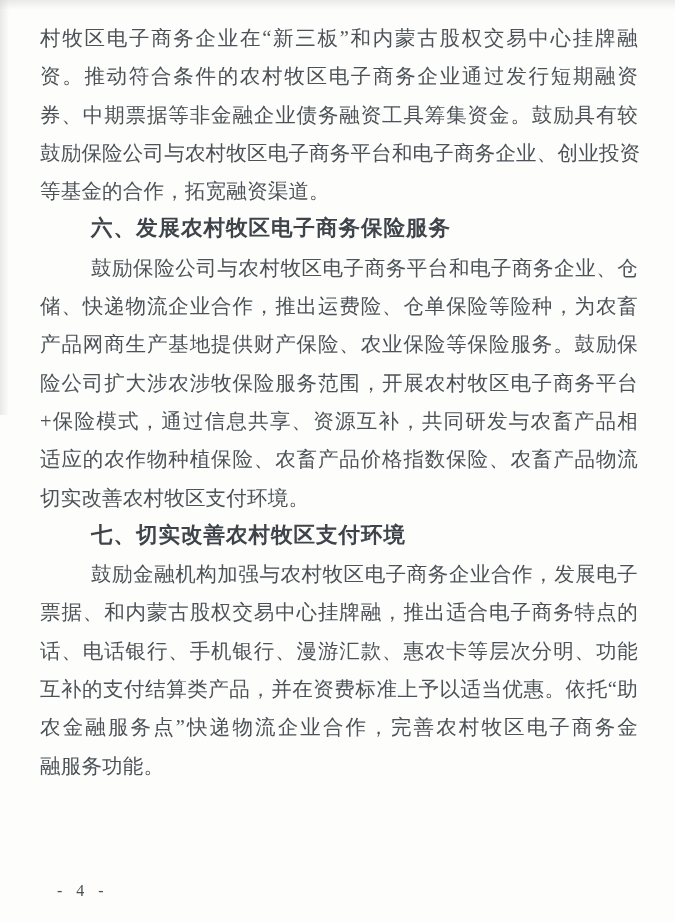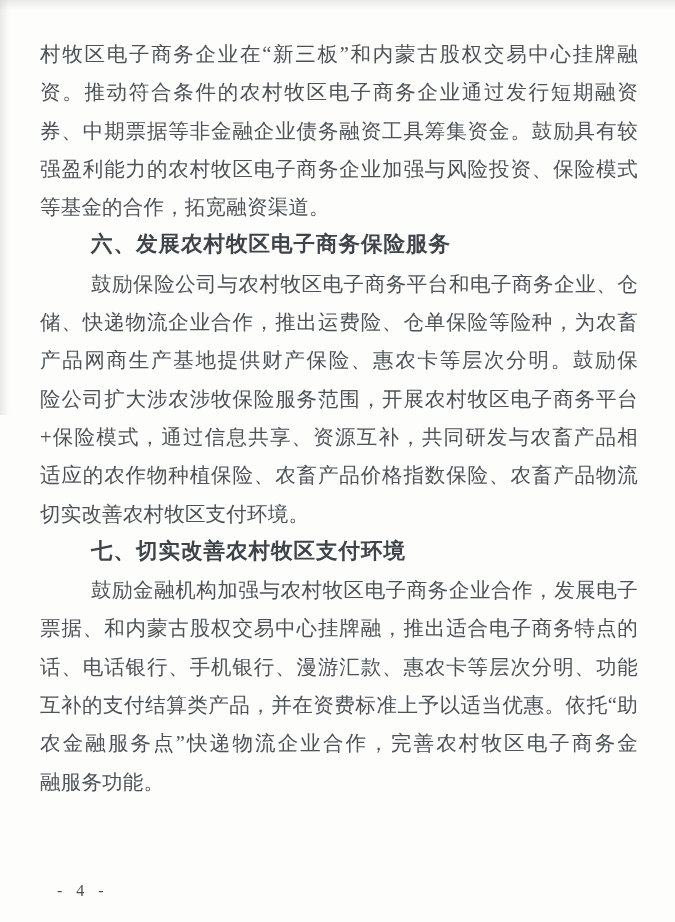--- a/index.html
+++ b/index.html
@@ -28,21 +28,21 @@
     content: "";
     position: absolute;
     left: 0; top: 0; bottom: 55%;
     width: 9px;
     background: linear-gradient(to right, rgba(195,195,192,0.35), rgba(255,255,255,0));
     pointer-events: none;
   }
   .text-area {
     position: absolute;
     left: 40px;
-    top: 35px;
+    top: 19px;
     width: 598px;
   }
   .line {
     display: block;
     height: 38.3px;
     line-height: 38.3px;
     font-size: 20.5px;
     letter-spacing: 0.2px;
     color: #4c5257;
     text-align: justify;
@@ -78,26 +78,26 @@
   }
 </style>
 </head>
 <body>
 
 <div class="page">
   <div class="text-area">
       <div class="line">村牧区电子商务企业在“新三板”和内蒙古股权交易中心挂牌融</div>
       <div class="line">资。推动符合条件的农村牧区电子商务企业通过发行短期融资</div>
       <div class="line">券、中期票据等非金融企业债务融资工具筹集资金。鼓励具有较</div>
-      <div class="line">强盈利能力的农村牧区电子商务企业加强与风险投资、保险模式</div>
+      <div class="line">鼓励保险公司与农村牧区电子商务平台和电子商务企业、创业投资</div>
       <div class="line last">等基金的合作，拓宽融资渠道。</div>
       <div class="line heading indent last">六、发展农村牧区电子商务保险服务</div>
       <div class="line indent">鼓励保险公司与农村牧区电子商务平台和电子商务企业、仓</div>
       <div class="line">储、快递物流企业合作，推出运费险、仓单保险等险种，为农畜</div>
-      <div class="line">产品网商生产基地提供财产保险、惠农卡等层次分明。鼓励保</div>
+      <div class="line">产品网商生产基地提供财产保险、农业保险等保险服务。鼓励保</div>
       <div class="line">险公司扩大涉农涉牧保险服务范围，开展农村牧区电子商务平台</div>
       <div class="line">+保险模式，通过信息共享、资源互补，共同研发与农畜产品相</div>
       <div class="line">适应的农作物种植保险、农畜产品价格指数保险、农畜产品物流</div>
       <div class="line last">切实改善农村牧区支付环境。</div>
       <div class="line heading indent last">七、切实改善农村牧区支付环境</div>
       <div class="line indent">鼓励金融机构加强与农村牧区电子商务企业合作，发展电子</div>
       <div class="line">票据、和内蒙古股权交易中心挂牌融，推出适合电子商务特点的</div>
       <div class="line">话、电话银行、手机银行、漫游汇款、惠农卡等层次分明、功能</div>
       <div class="line">互补的支付结算类产品，并在资费标准上予以适当优惠。依托“助</div>
       <div class="line">农金融服务点”快递物流企业合作，完善农村牧区电子商务金</div>

